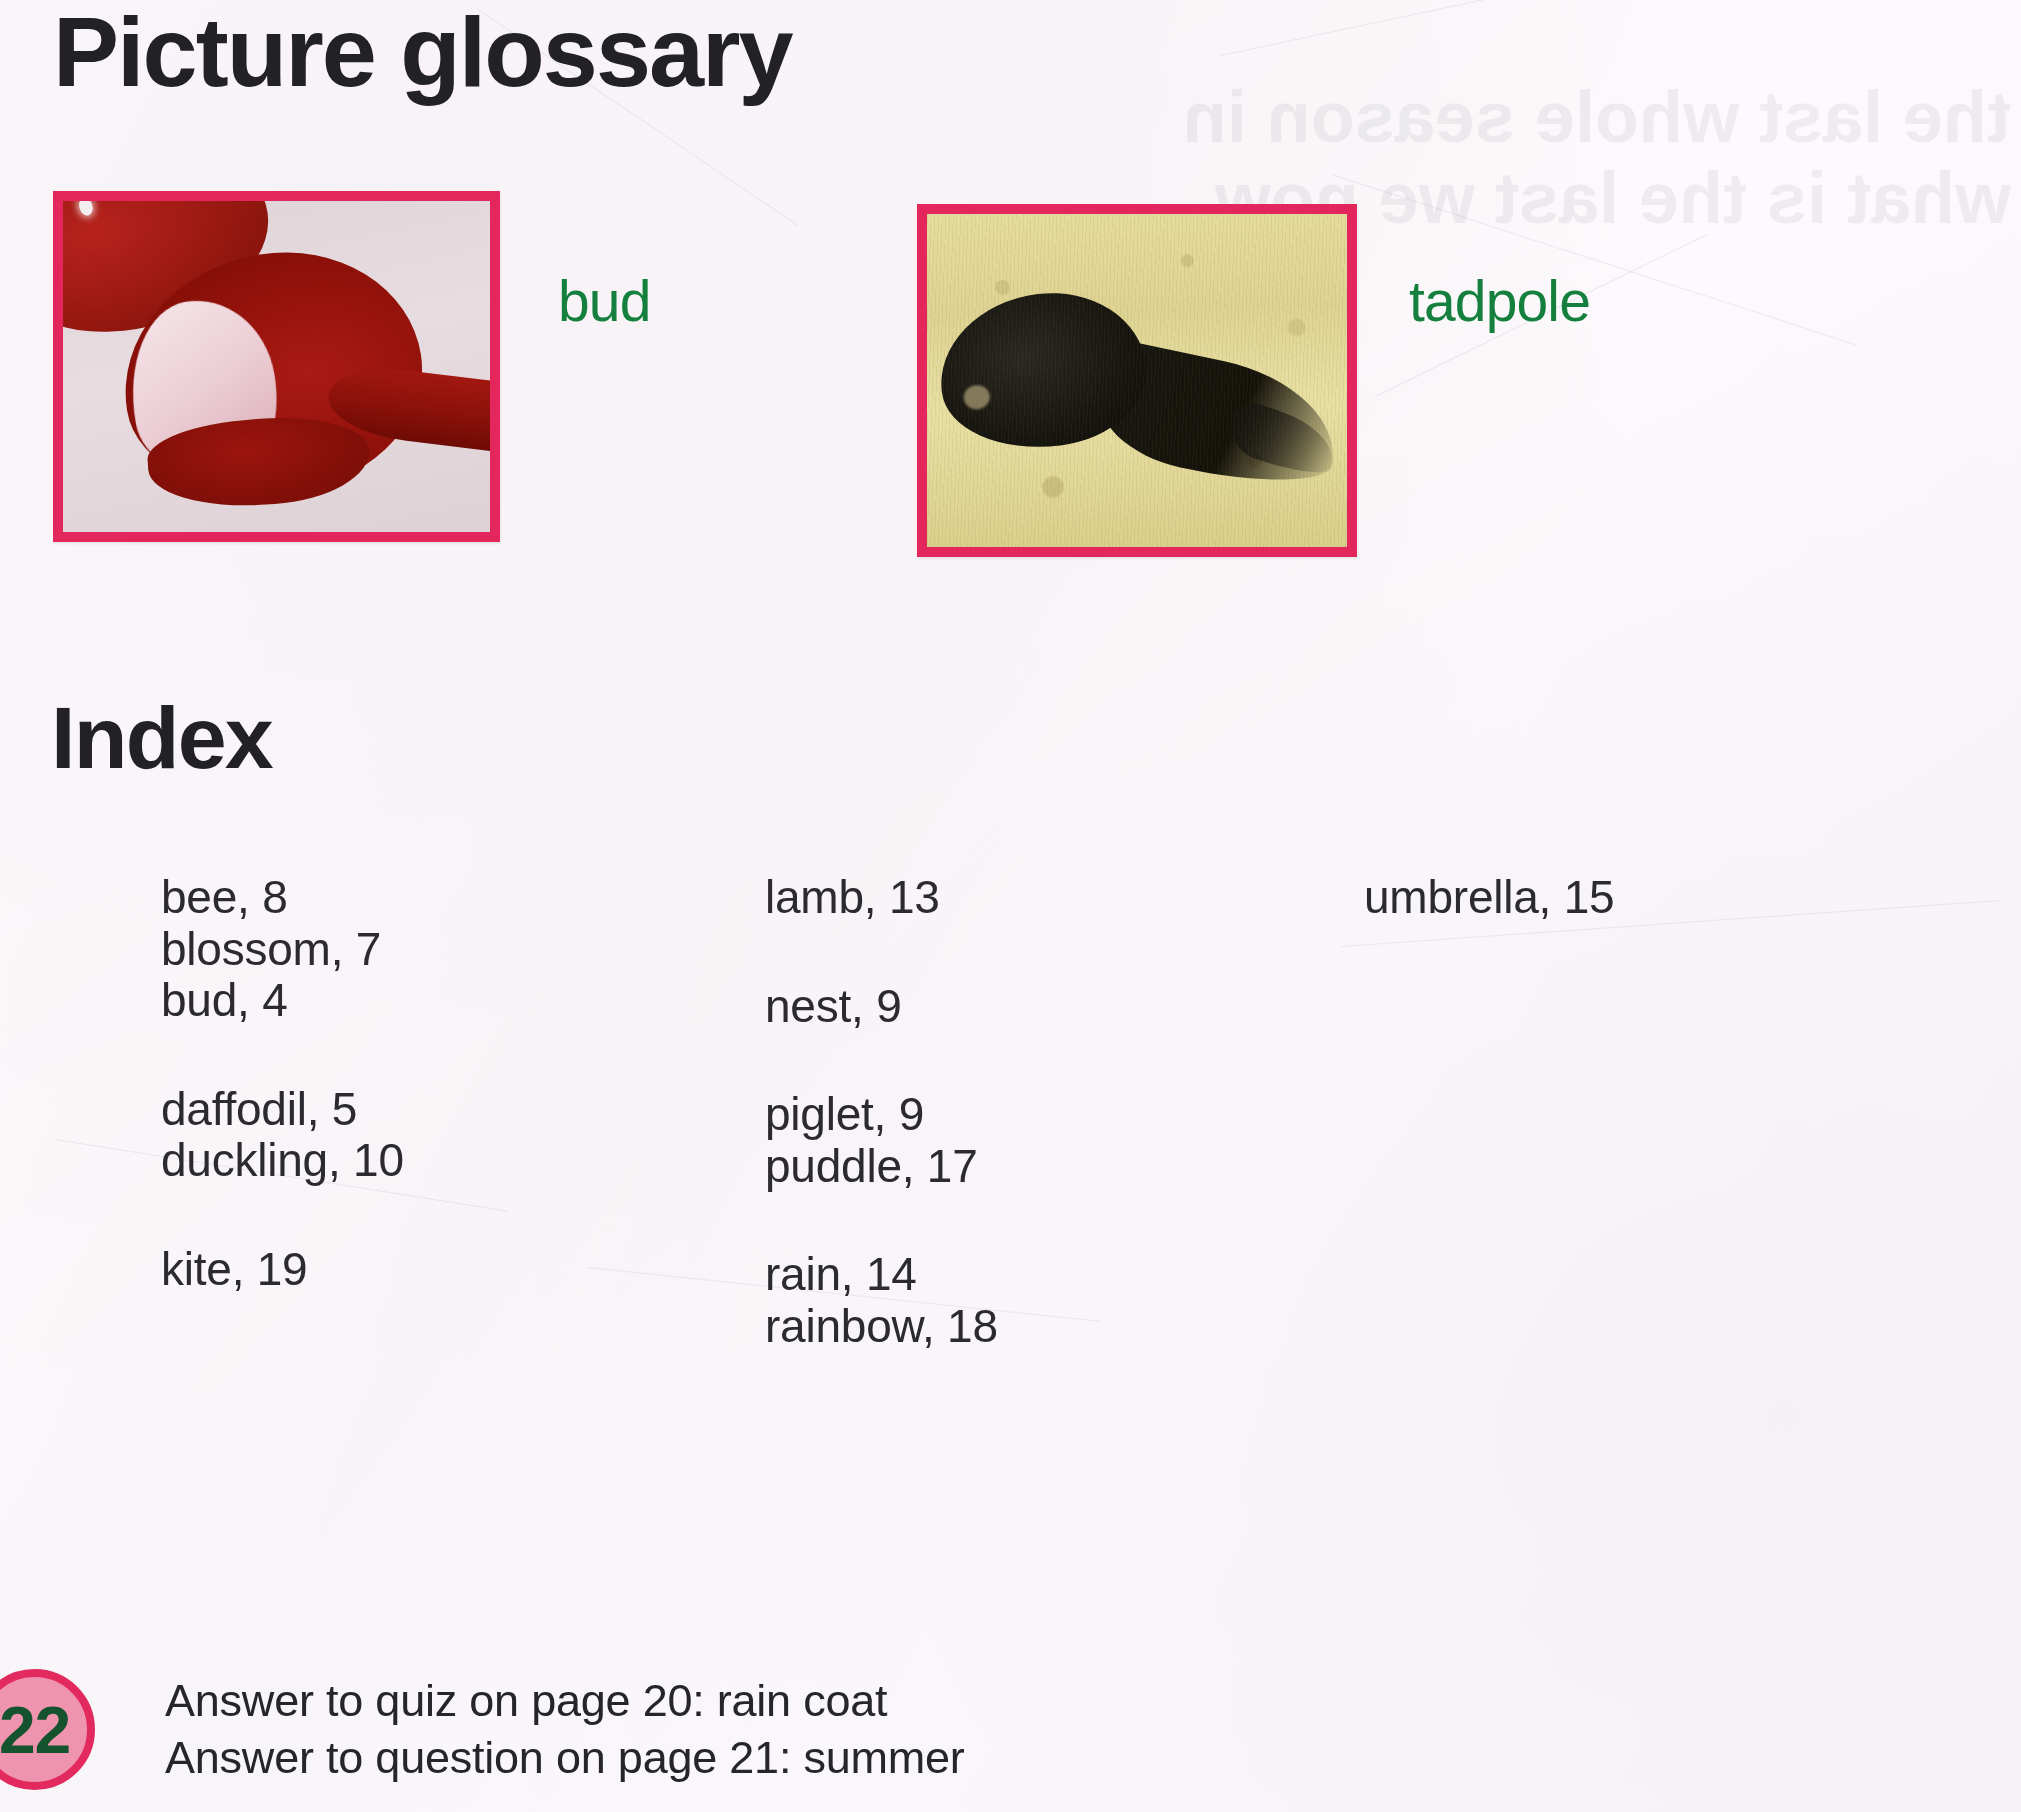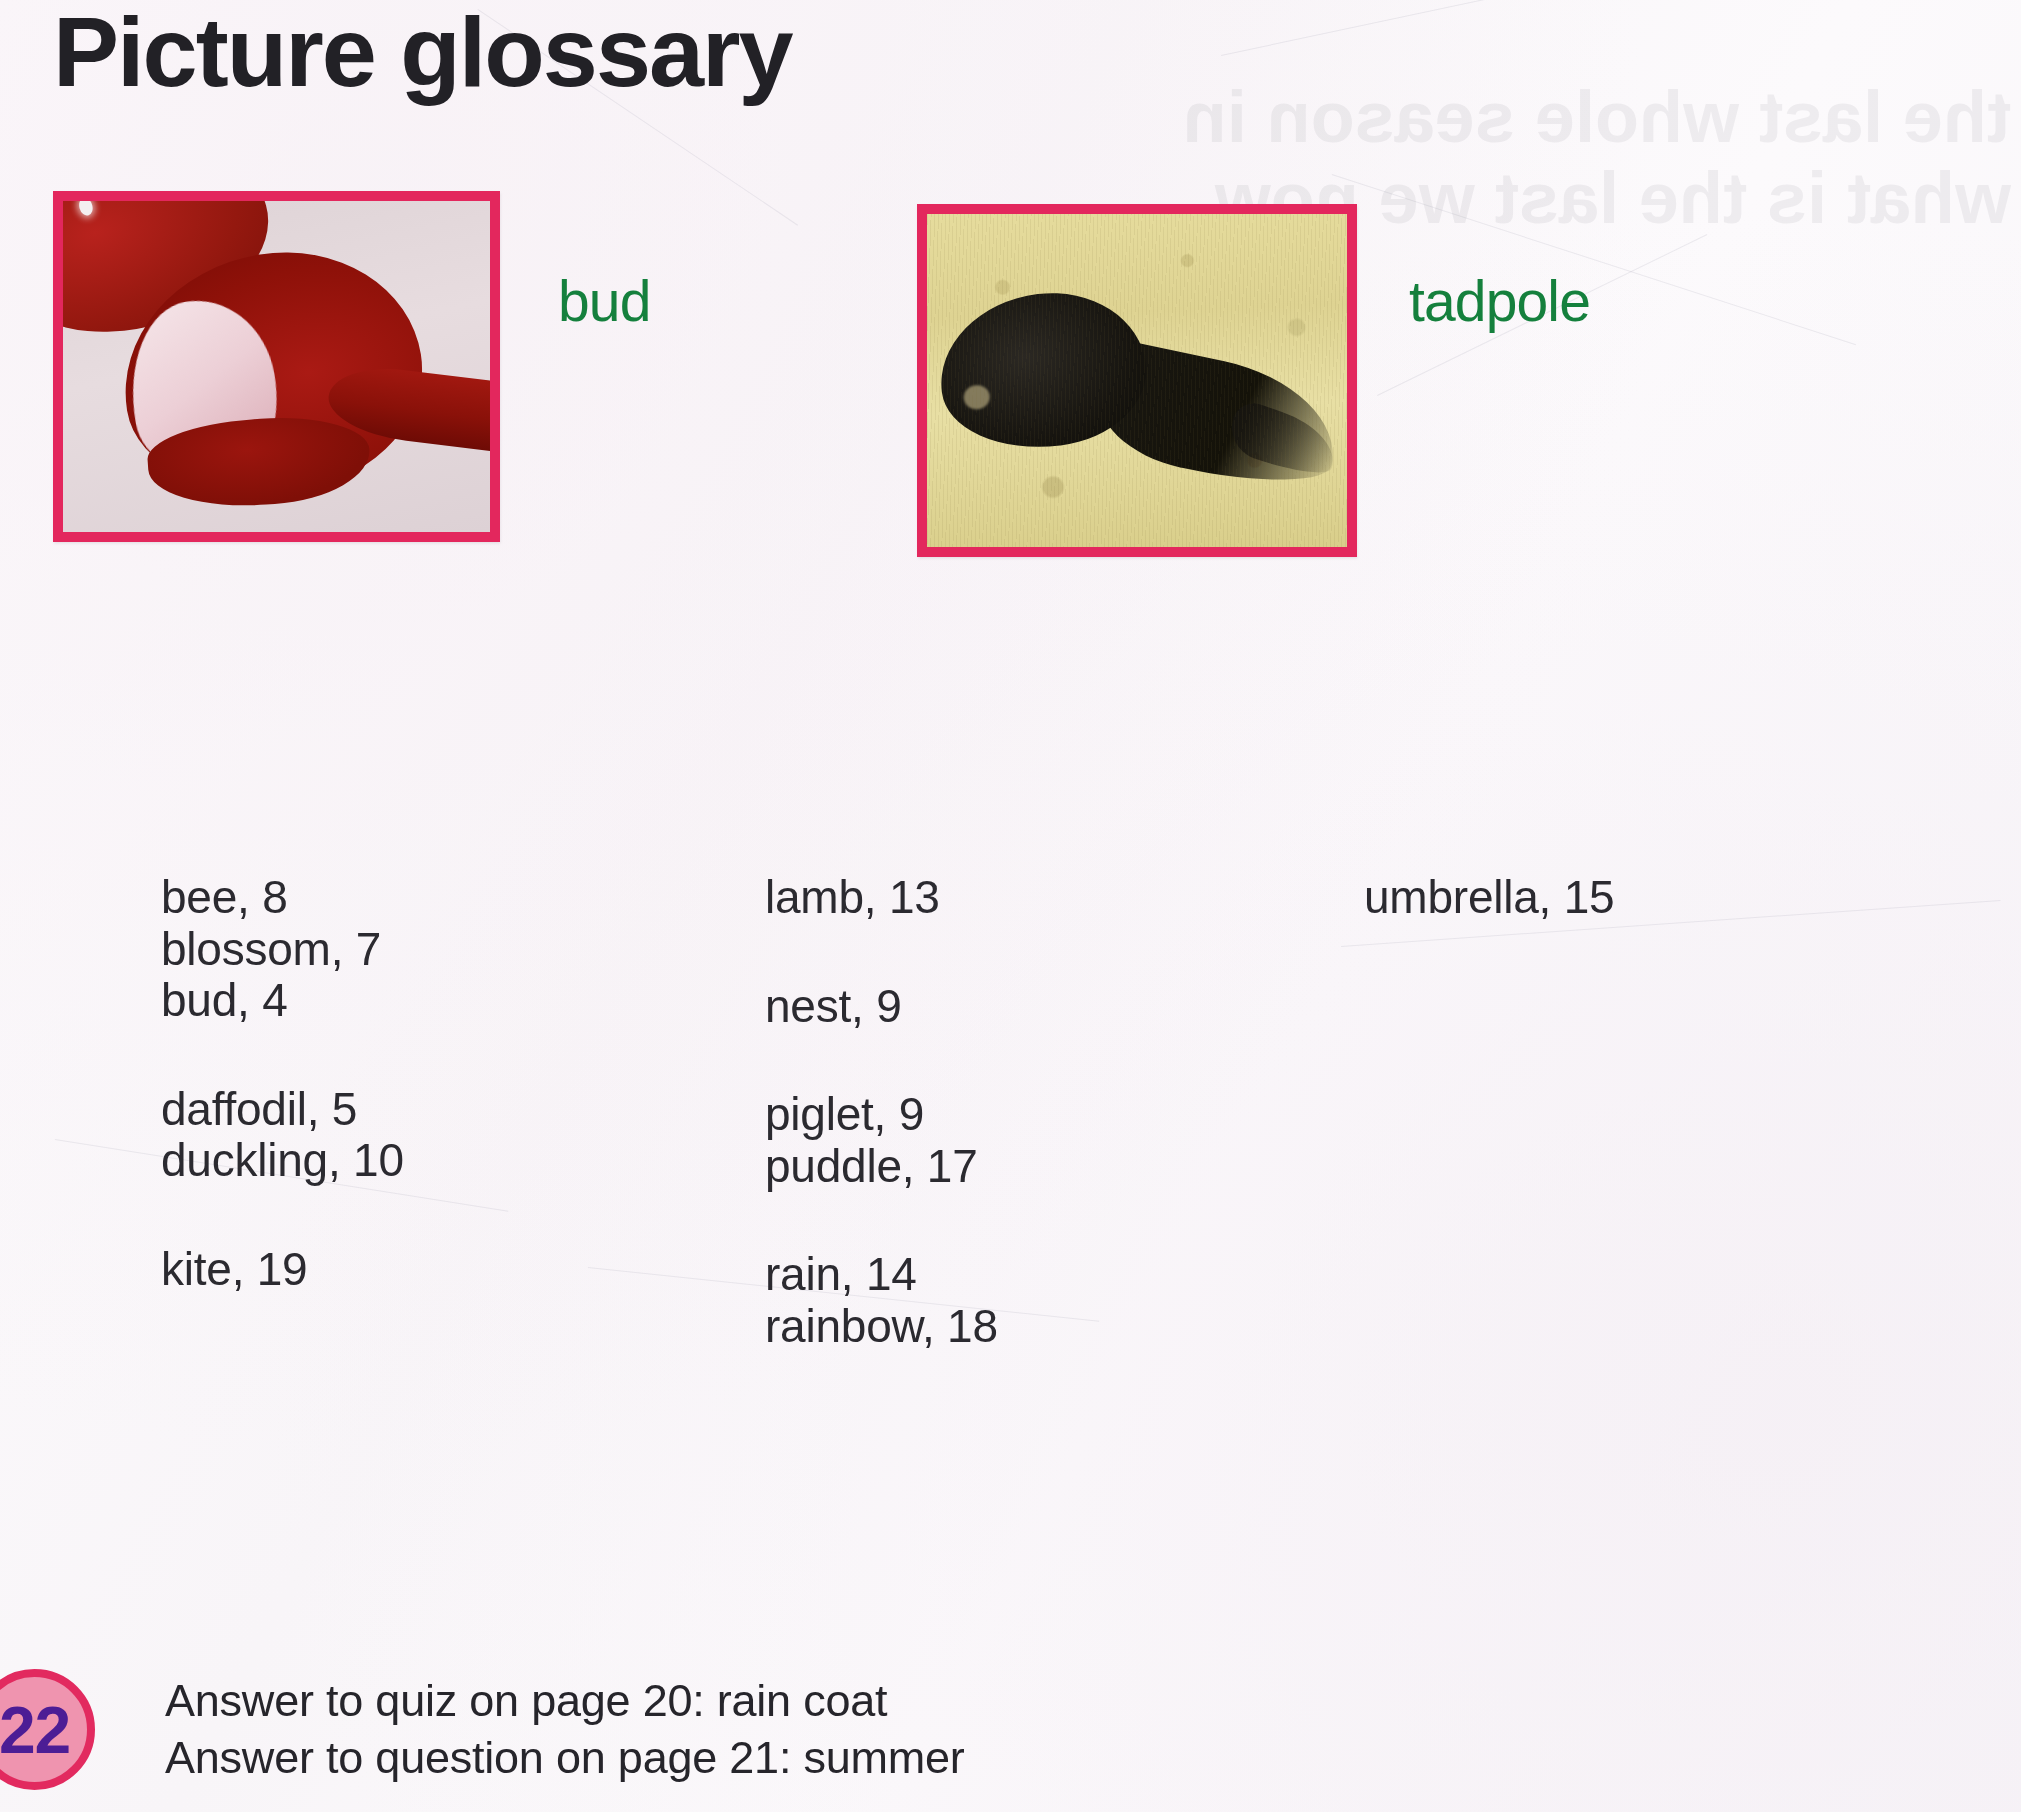--- a/index.html
+++ b/index.html
@@ -217,21 +217,21 @@
     background: #ef94af;
     border: 8.3px solid #e22a5f;
     box-sizing: border-box;
     display: flex;
     align-items: center;
     justify-content: center;
   }
   #page-number-text {
     font-size: 66px;
     font-weight: bold;
-    color: #4c1d95;
+    color: #14532d;
     letter-spacing: -0.02em;
     margin-left: 0;
   }
   #footer-answers {
     position: absolute;
     left: 165px;
     top: 1673px;
   }
   .footer-line {
     font-size: 45px;
@@ -298,20 +298,21 @@
         <div id="tadpole-scene">
           <div class="tadpole-tail"></div>
           <div class="tadpole-tailtip"></div>
           <div class="tadpole-body"></div>
         </div>
       </div>
     </div>
     <div class="glossary-label" id="label-tadpole">tadpole</div>
   </div>
 
+  <div class="heading" id="title-index">Index</div>
 
   <div id="index-columns">
     <div class="index-column" id="index-column-0">
         <div class="index-group">
           <div class="index-entry">bee, 8</div>
           <div class="index-entry">blossom, 7</div>
           <div class="index-entry">bud, 4</div>
         </div>
         <div class="index-group">
           <div class="index-entry">daffodil, 5</div>

